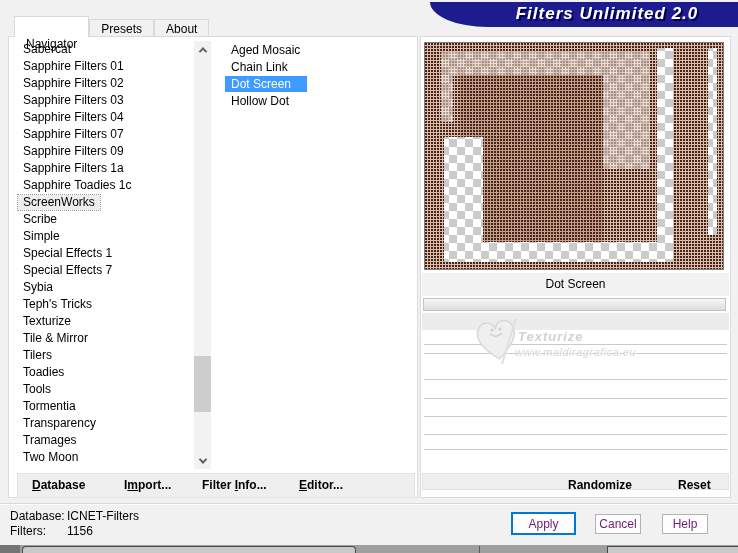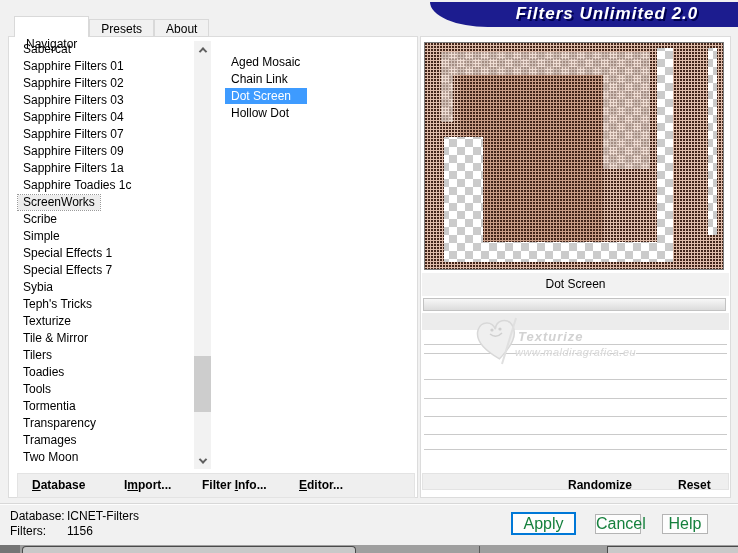--- a/index.html
+++ b/index.html
@@ -35,21 +35,21 @@
   .vscroll{ position:absolute; left:185px; top:4px; width:17px; height:428px; background:#f2f2f2; }
   .sb-btn{ position:absolute; left:0; width:17px; height:17px; display:flex; align-items:center; justify-content:center; }
   .sb-up{ top:0; } .sb-down{ bottom:0; }
   .chev{ width:6px; height:6px; border-left:2px solid #5f5f5f; border-top:2px solid #5f5f5f; }
   .chev.up{ transform:rotate(45deg) translate(1px,1px); }
   .chev.down{ transform:rotate(225deg) translate(1px,1px); }
   .sb-thumb{ position:absolute; left:0; top:315px; width:17px; height:56px; background:#cdcdcd; }
   
   .filter-list{ position:absolute; left:216px; top:5px; width:190px; }
   .filter-item{ height:17px; line-height:17px; padding-left:6px; white-space:nowrap; }
-  .filter-item span{ display:inline-block; line-height:16px; padding:0 6px; margin-left:-6px;margin-top:12px; }
+  .filter-item span{ display:inline-block; line-height:16px; padding:0 6px; margin-left:-6px; }
   .filter-item.selected span{ background:#3e9bff; color:#fff; padding-right:16px; }
   
   .preview{ position:absolute; left:3px; top:5px; width:300px; height:228px; border:1px solid #7e7e7e; }
   .preview-inner{ position:relative; width:298px; height:226px; overflow:hidden; }
   .px{ position:absolute; }
   .dots{
     background-color:#dfbcaa;
     background-image:radial-gradient(circle at 1px 1px, #42251a 1px, transparent 1.45px);
     background-size:3px 3px;
   }
@@ -86,22 +86,22 @@
     position:absolute; top:4px; font-weight:bold; font-size:12px; background:none; border:none;
     font-family:inherit; color:#000; white-space:nowrap; cursor:default; padding:0;
   }
   .mn{ text-decoration:underline; }
   
   .sep{ position:absolute; left:0; right:0; top:503px; height:0; border-top:1px solid #d8d8d8; border-bottom:1px solid #fdfdfd; }
   .status{ position:absolute; left:10px; top:509px; line-height:15px; }
   .status-row{ display:flex; }
   .status-row .lbl{ width:57px; }
   .btn{
-    position:absolute; background:#fdfdfd; border:1px solid #b4b4b4; font-size:16px; font-family:inherit;
-    text-align:center; color:#15803d; padding:0; cursor:default;
+    position:absolute; background:#fdfdfd; border:1px solid #b4b4b4; font-size:12px; font-family:inherit;
+    text-align:center; color:#701a75; padding:0; cursor:default;
   }
   .btn-apply{ left:511px; top:512px; width:65px; height:23px; border:2px solid #0078d7; }
   .btn-cancel{ left:595px; top:514px; width:46px; height:20px; }
   .btn-help{ left:662px; top:514px; width:46px; height:20px; }
   
   .desktop{ position:absolute; left:0; right:0; top:545px; height:8px; background:#9f9f9f; }
   .d-sq{ position:absolute; left:0; top:0; width:20px; height:8px; background:#757575; }
   .d-box1{ position:absolute; left:22px; top:1px; width:334px; height:7px; background:#c9c9c9; border:1px solid #4a4a4a; border-bottom:none; border-radius:4px 4px 0 0; }
   .d-tick{ position:absolute; left:479px; top:1px; width:1px; height:7px; background:#5a5a5a; }
   .d-box2{ position:absolute; left:607px; top:1px; right:0; height:7px; background:#c9c9c9; border-top:1px solid #4a4a4a; border-left:1px solid #4a4a4a; }

